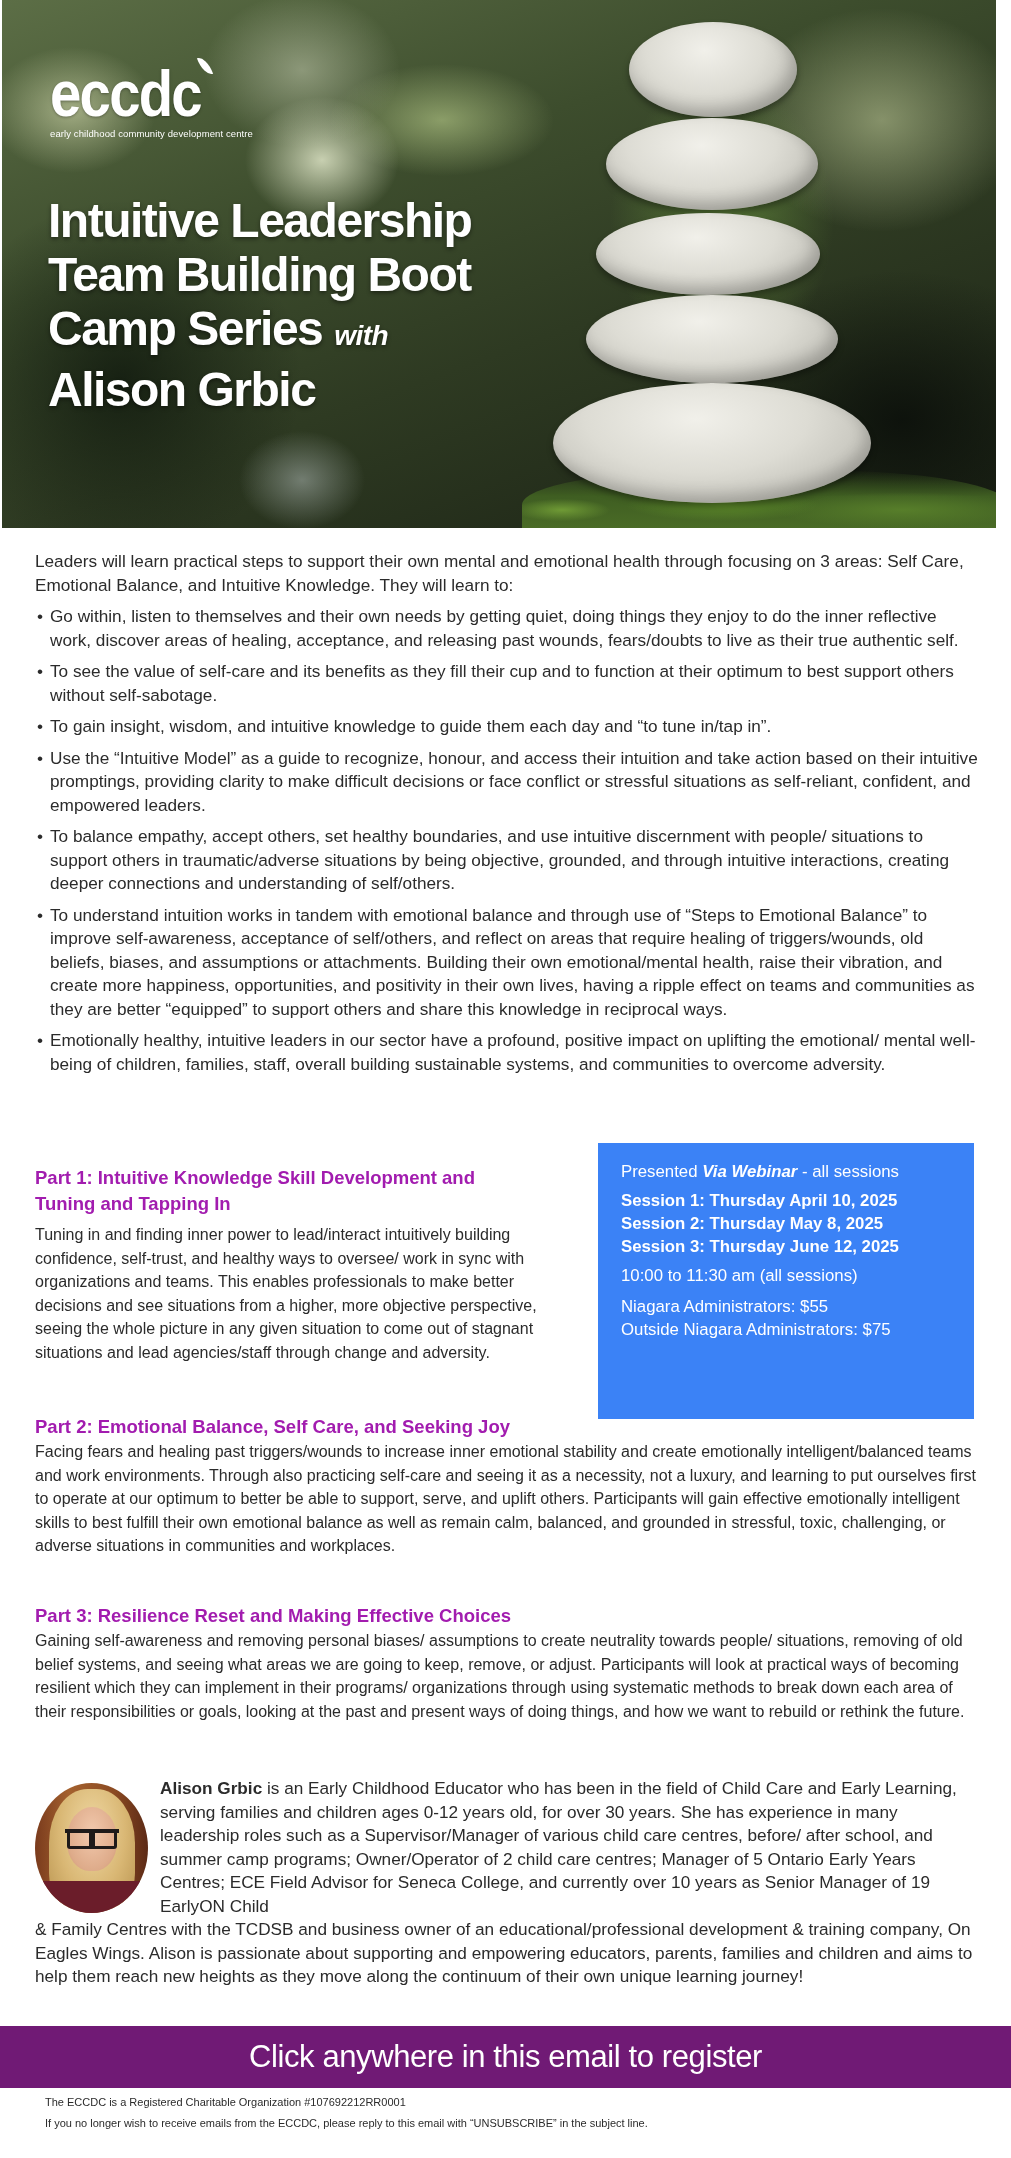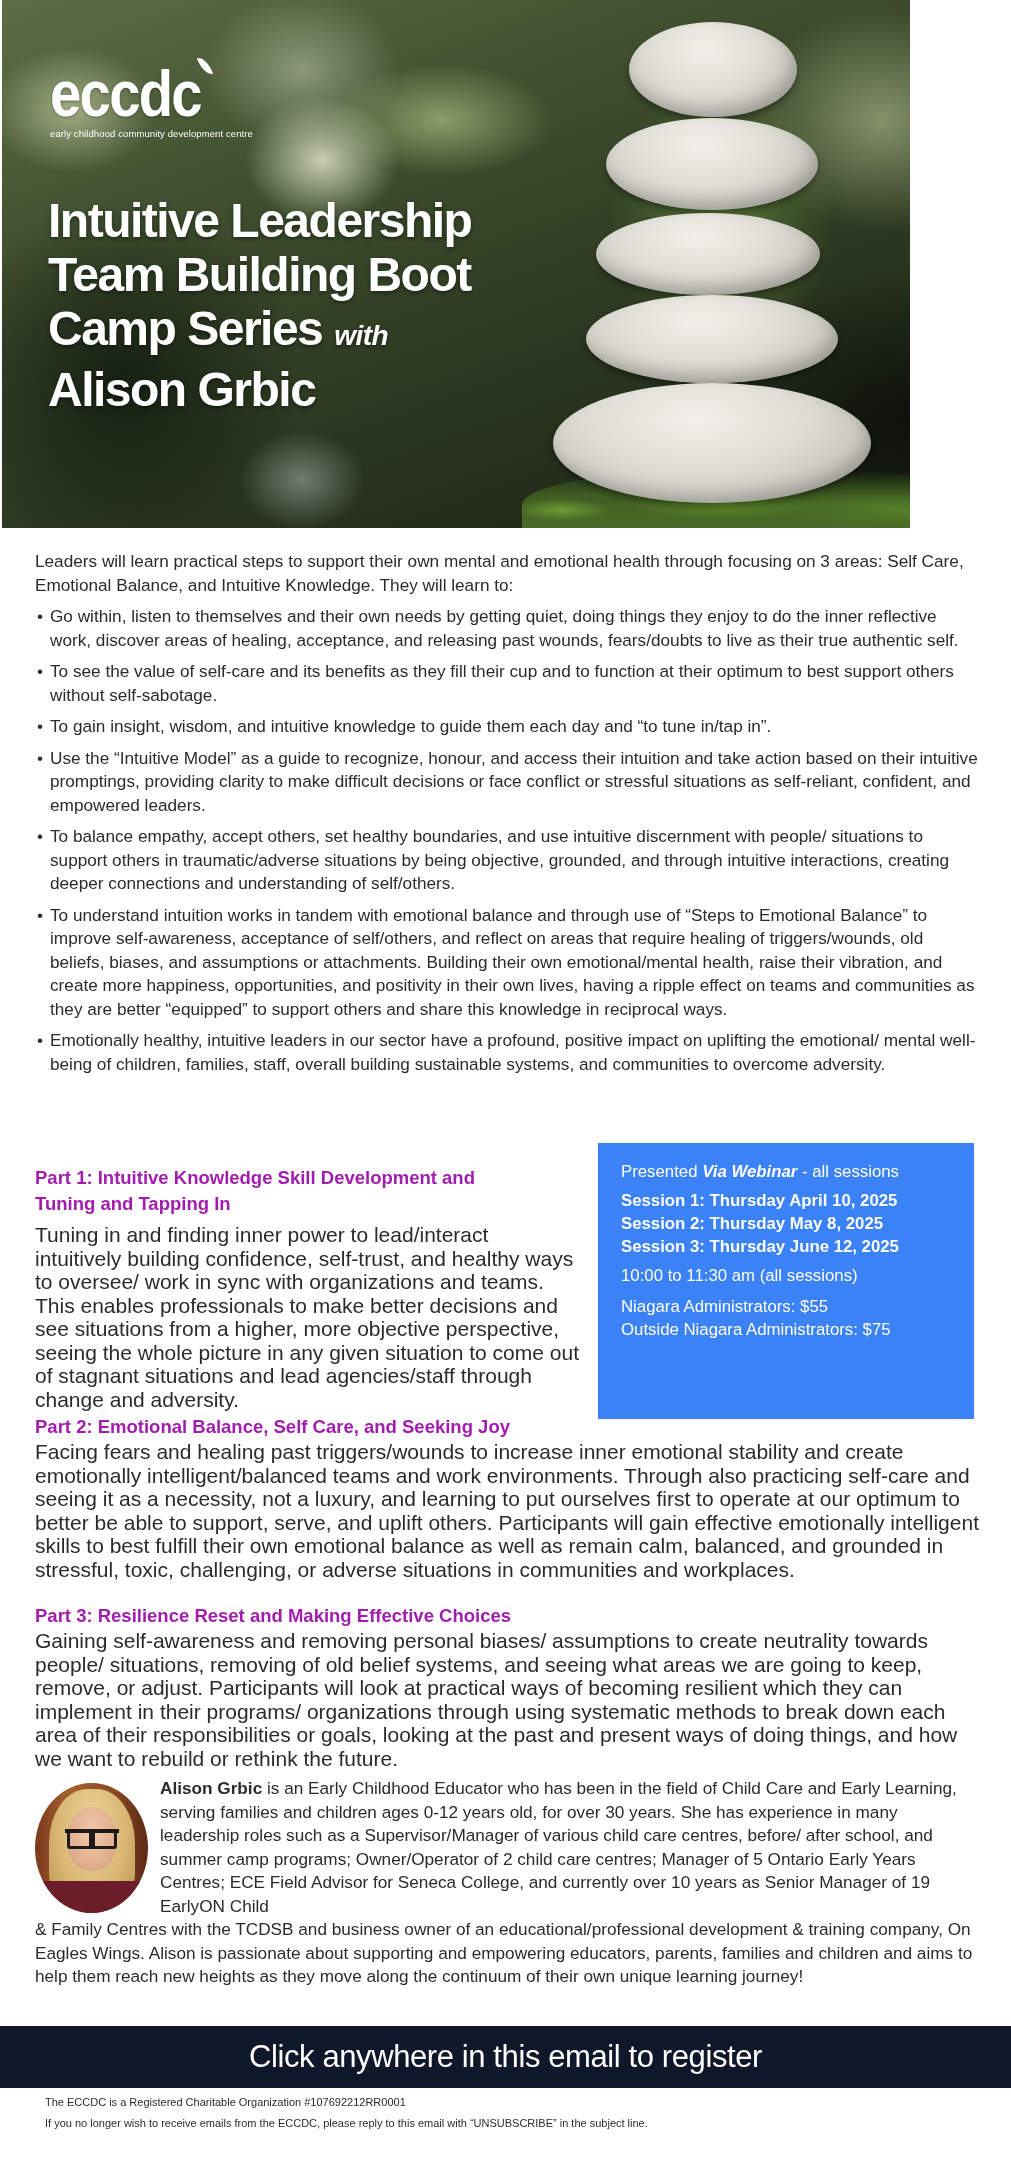--- a/index.html
+++ b/index.html
@@ -10,21 +10,21 @@
       position: relative;
       overflow: hidden;
       font-family: "Liberation Sans", sans-serif;
       color: #2b2b2b;
     }
 
     
     .hero {
       position: absolute;
       left: 2px; top: 0;
-      width: 908px; height: 528px;
+      width: 994px; height: 528px;
       overflow: hidden;
       cursor: pointer;
       background:
         radial-gradient(ellipse 120px 90px at 70px 110px, rgba(230,235,190,0.55), rgba(0,0,0,0) 70%),
         radial-gradient(ellipse 140px 110px at 300px 70px, rgba(220,225,200,0.45), rgba(0,0,0,0) 70%),
         radial-gradient(ellipse 110px 90px at 320px 160px, rgba(245,250,220,0.75), rgba(0,0,0,0) 70%),
         radial-gradient(ellipse 160px 80px at 440px 120px, rgba(200,220,150,0.55), rgba(0,0,0,0) 70%),
         radial-gradient(ellipse 90px 70px at 300px 480px, rgba(200,210,210,0.45), rgba(0,0,0,0) 70%),
         radial-gradient(ellipse 200px 160px at 880px 120px, rgba(200,210,160,0.55), rgba(0,0,0,0) 70%),
         radial-gradient(ellipse 160px 200px at 720px 220px, rgba(120,170,70,0.55), rgba(0,0,0,0) 70%),
@@ -131,21 +131,21 @@
       left: 35px; top: 1165px;
       width: 545px;
     }
     .part-heading {
       font-weight: 700;
       font-size: 18.5px;
       line-height: 26px;
       color: #a21caf;
     }
     .part-body {
-      font-size: 21px;
+      font-size: 16px;
       line-height: 23.5px;
       color: #2b2b2b;
     }
     .part1-wrap .part-body { margin-top: 6px; }
 
     .info-box {
       position: absolute;
       left: 598px; top: 1143px;
       width: 376px; height: 276px;
       background: #3b82f6;
@@ -210,21 +210,21 @@
     .avatar .sweater {
       position: absolute; left: 0; top: 98px; width: 113px; height: 40px;
       background: #6b1d2a;
     }
     .bio strong { font-weight: 700; }
 
     .register-banner {
       position: absolute;
       left: 0; top: 2026px;
       width: 1011px; height: 62px;
-      background: #0f172a;
+      background: #701a75;
       color: #ffffff;
       display: flex; align-items: center; justify-content: center;
       font-size: 31px;
       letter-spacing: -0.4px;
       cursor: pointer;
     }
 
     .footer {
       position: absolute;
       left: 45px; top: 2096px;

